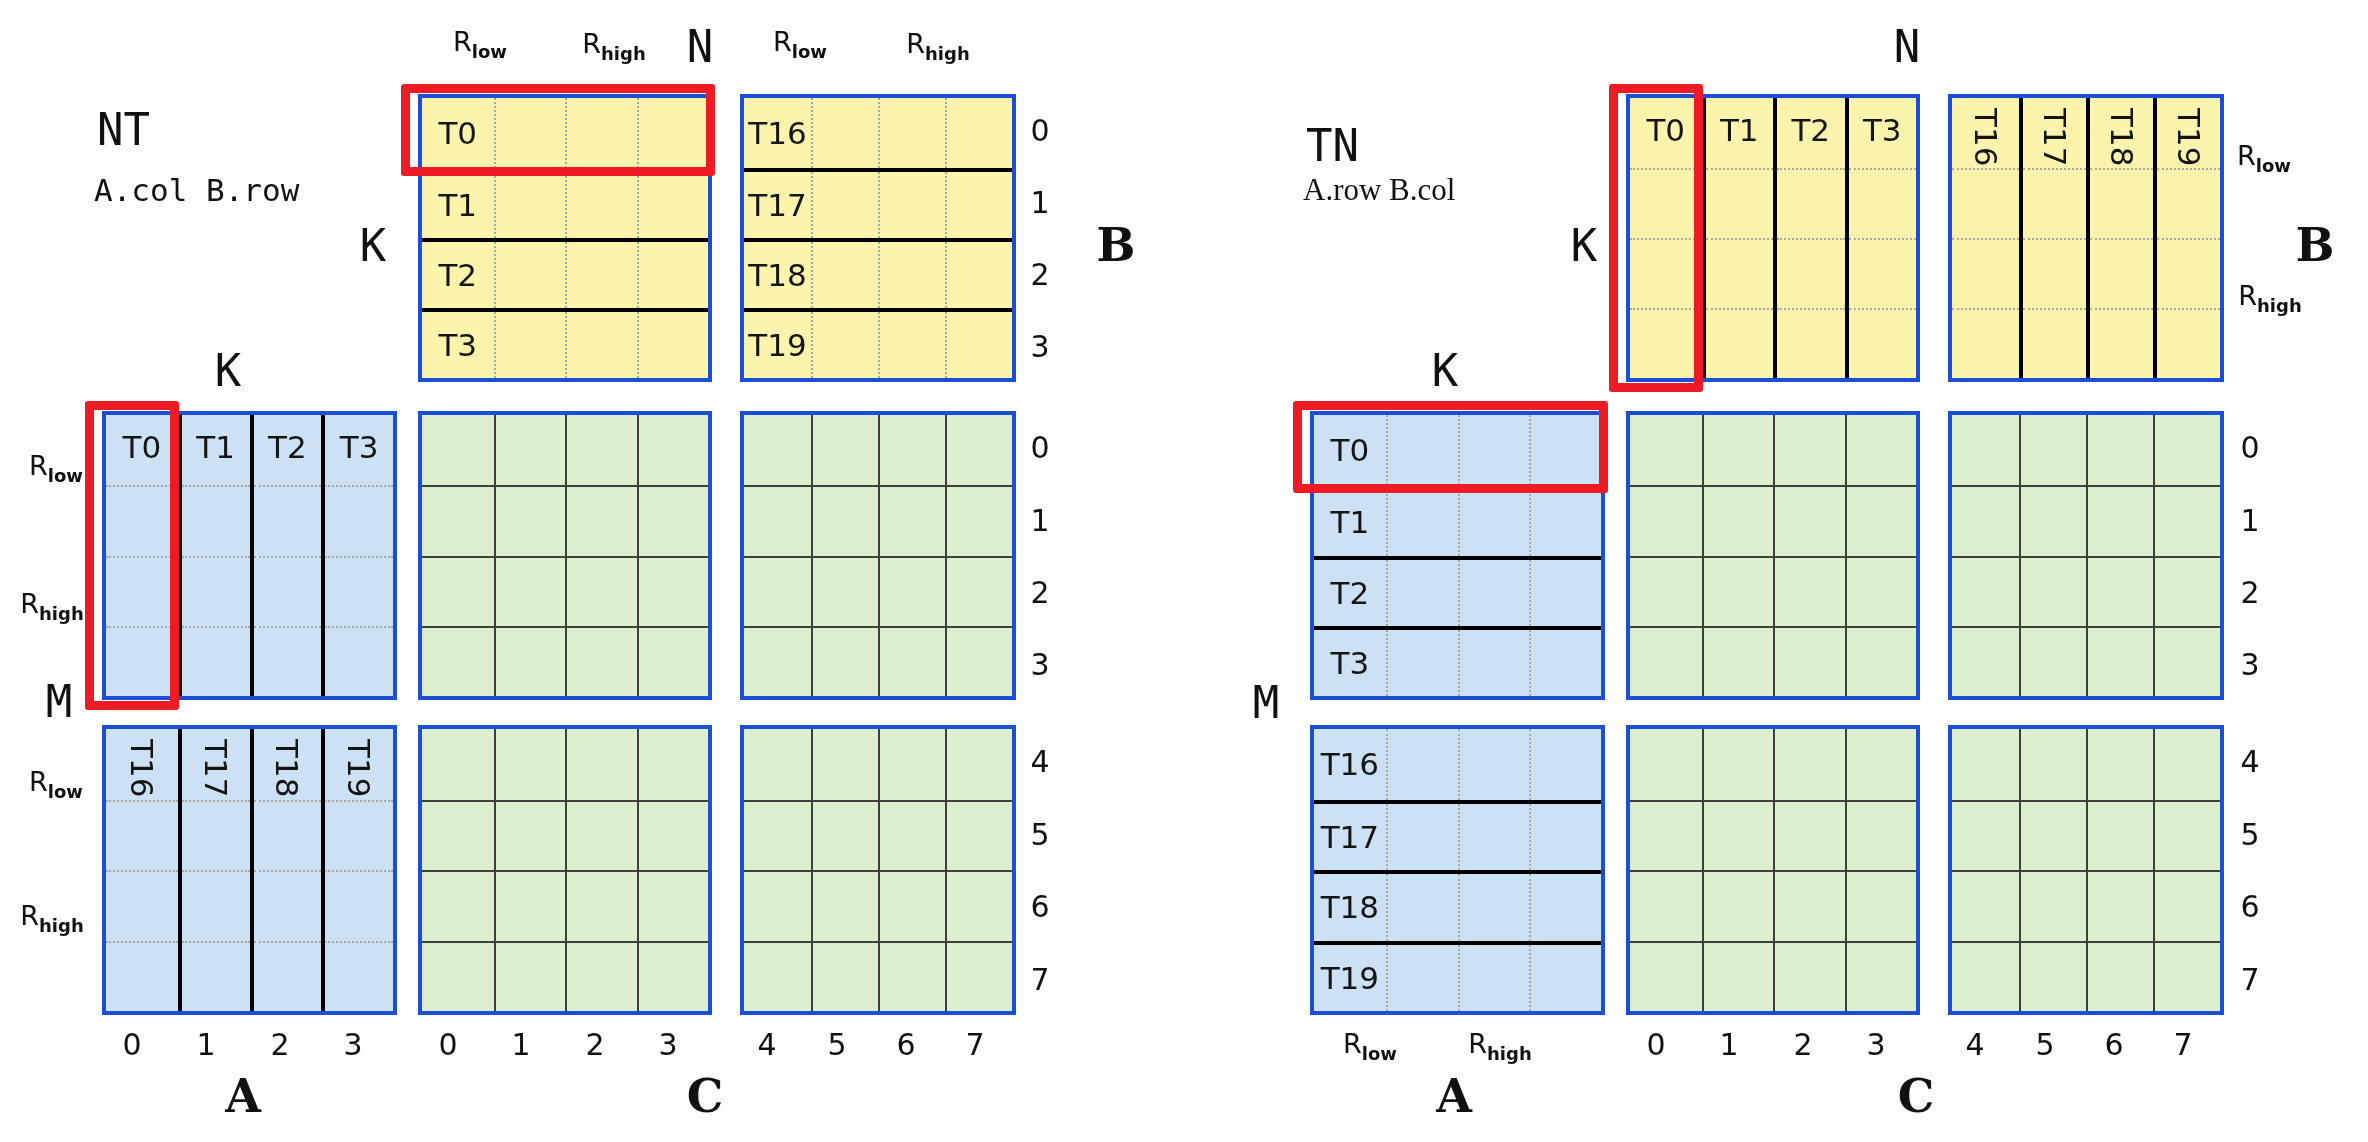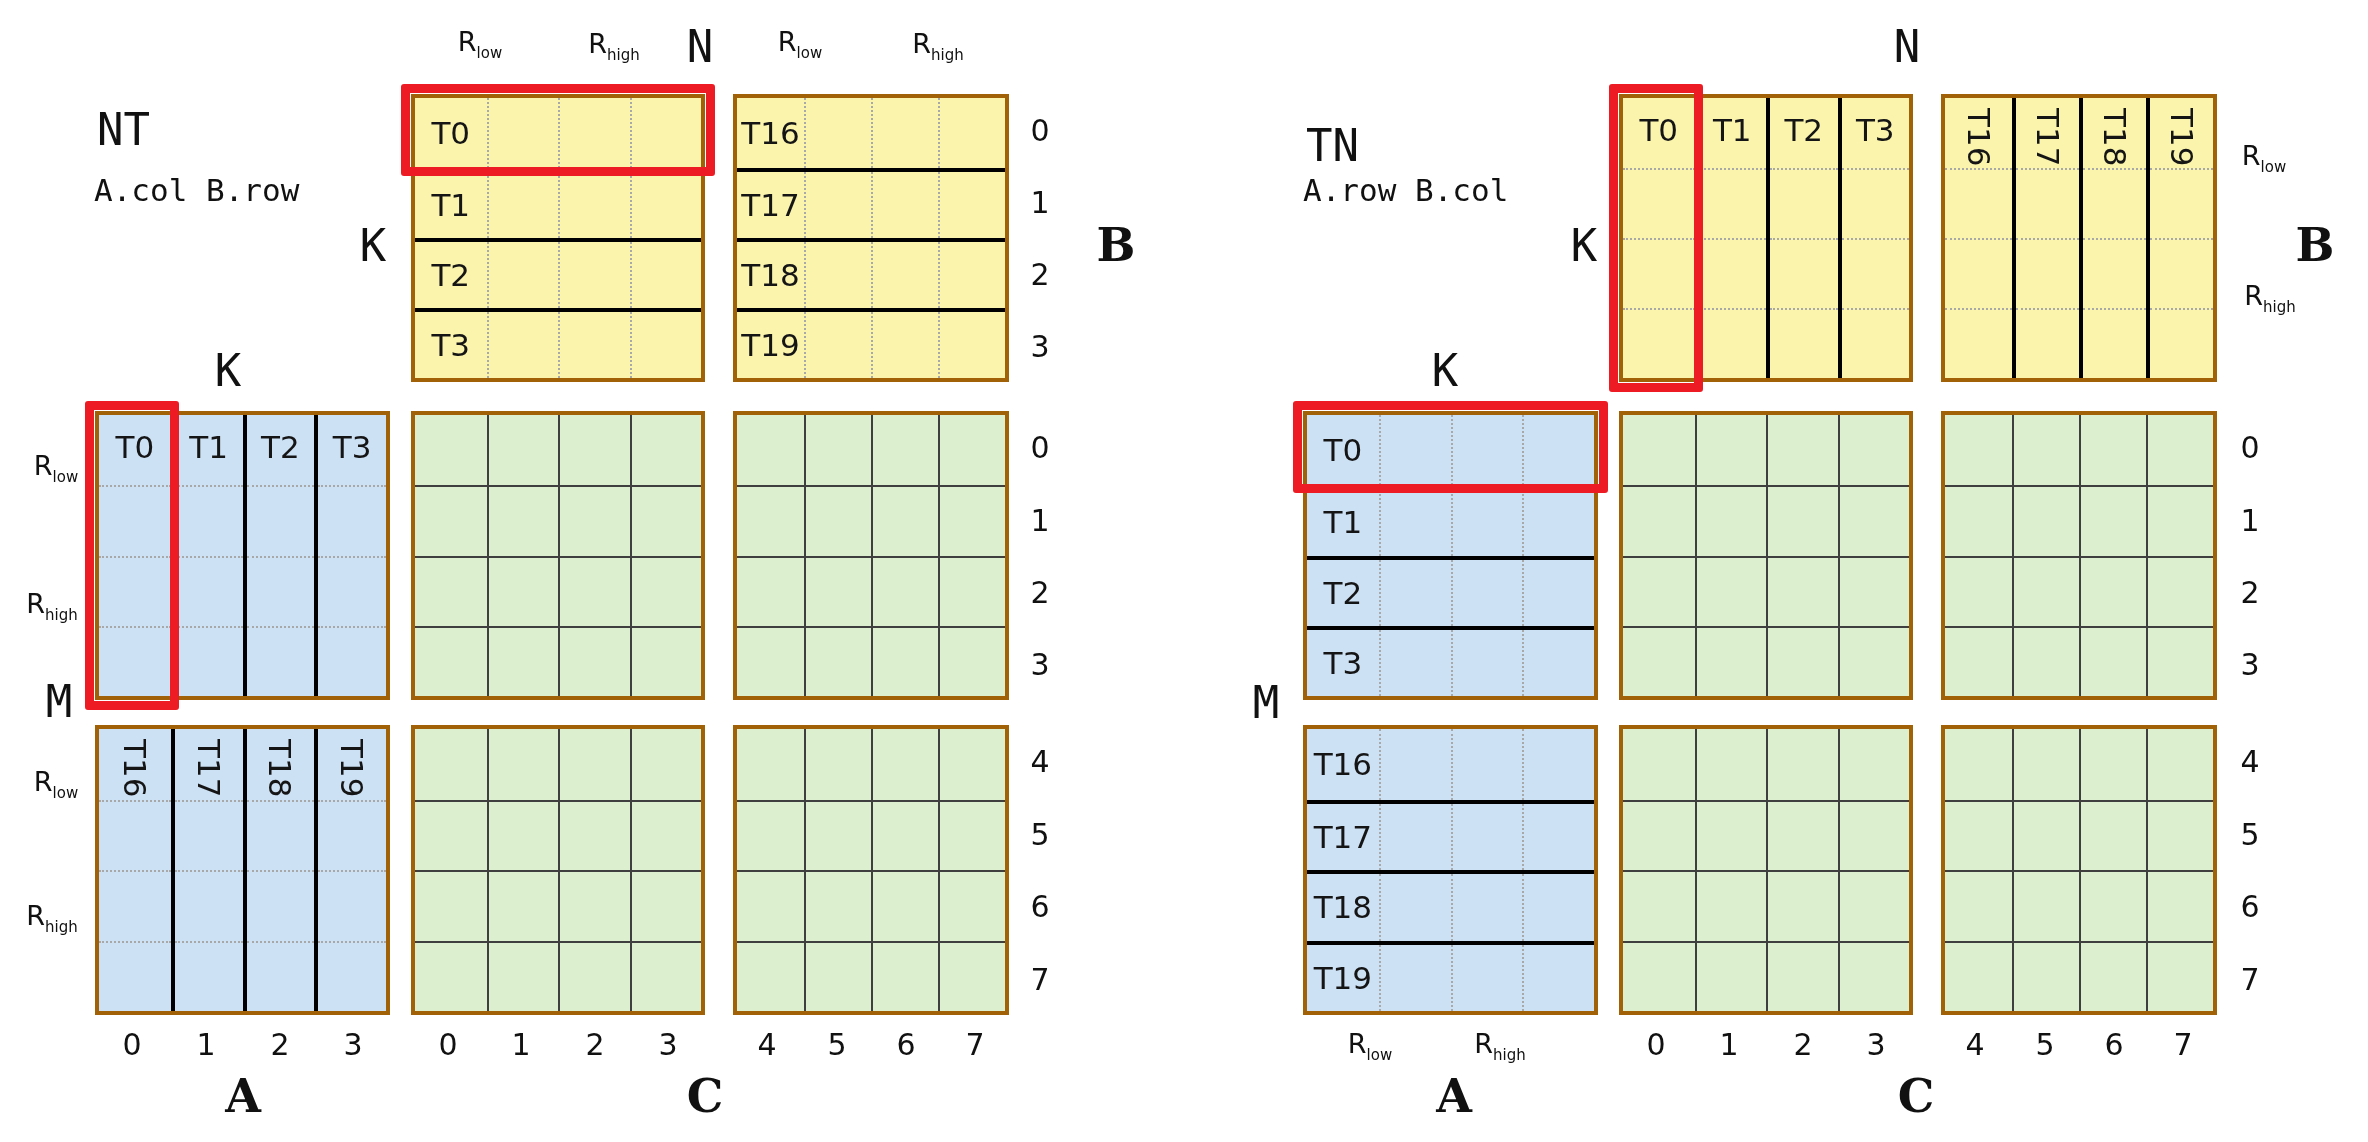--- a/index.html
+++ b/index.html
@@ -1,38 +1,38 @@
 <!DOCTYPE html>
 <html><head>
 <meta charset="utf-8">
 <style>
   html, body { margin:0; padding:0; background:#ffffff; }
   #figure {
     position:relative; width:2368px; height:1142px; background:#ffffff;
     font-family:"DejaVu Sans", sans-serif; color:#111; overflow:hidden;
   }
-  .block { position:absolute; border:4px solid #a16207; box-sizing:border-box; }
+  .block { position:absolute; border:4px solid #1d4ed8; box-sizing:border-box;margin-left:7px; }
   .strip { position:absolute; box-sizing:border-box; }
   .dot-v { position:absolute; top:0; bottom:0; width:0; border-left:2px dotted #a8a8a8; }
   .dot-h { position:absolute; left:0; right:0; height:0; border-top:2px dotted #a8a8a8; }
   .grid-v { position:absolute; top:0; bottom:0; width:0; border-left:2px solid #3f3f3f; }
   .grid-h { position:absolute; left:0; right:0; height:0; border-top:2px solid #3f3f3f; }
   .tile-label { position:absolute; font-size:31px; color:#151515; white-space:nowrap; }
   .trow { left:0; width:25%; top:50%; transform:translateY(-50%); text-align:center; }
   .tcol { top:14px; left:0; width:100%; text-align:center; }
   .tcol.rot { top:10px; left:50%; width:auto; transform:translateX(-50%); writing-mode:vertical-rl; text-align:left; }
   .hl { position:absolute; border:9px solid #ed1c24; box-sizing:border-box; border-radius:3px; z-index:6; }
   .lbl { position:absolute; white-space:nowrap; z-index:4; }
   .title    { font-family:"DejaVu Sans Mono", monospace; font-size:44px; }
   .subtitle { font-family:"DejaVu Sans Mono", monospace; font-size:31px; }
   .axis     { font-family:"DejaVu Sans Mono", monospace; font-size:44px; }
   .mat      { font-family:"DejaVu Serif", serif; font-weight:700; font-size:46px; }
   .idx      { font-size:30px; }
   .rng      { font-size:27px; }
-  .rng sub  { font-size:15px; }
+  .rng sub  { font-size:18px;font-weight:bold; }
 </style>
 </head>
 <body>
 
 <div id="figure" style="background: rgb(255, 255, 255);">
     <div class="block" style="left: 411px; top: 94px; width: 294px; height: 288px; background: rgb(251, 244, 173);">
       <div class="strip" style="left: 0px; top: 0%; width: 100%; height: 25%;">
         <div class="dot-v" style="left: 25%;"></div>
         <div class="dot-v" style="left: 50%;"></div>
         <div class="dot-v" style="left: 75%;"></div>
@@ -342,21 +342,21 @@
     </div>
     <div class="block" style="left: 1941px; top: 725px; width: 276px; height: 290px; background: rgb(220, 239, 207);">
       <div class="grid-v" style="left: 25%;"></div>
       <div class="grid-h" style="top: 25%;"></div>
       <div class="grid-v" style="left: 50%;"></div>
       <div class="grid-h" style="top: 50%;"></div>
       <div class="grid-v" style="left: 75%;"></div>
       <div class="grid-h" style="top: 75%;"></div>
     </div>
     <div class="lbl title" style="left: 1306px; top: 120px;">TN</div>
-    <div class="lbl subtitle" style="left: 1303px; top: 172px;">A.row B.col</div>
+    <div class="lbl subtitle" style="left: 1303px; top: 172px; font-family: Liberation Serif, serif;">A.row B.col</div>
     <div class="lbl axis" style="left: 1907px; top: 46px; transform: translate(-50%, -50%);">N</div>
     <div class="lbl axis" style="left: 1584px; top: 245px; transform: translate(-50%, -50%);">K</div>
     <div class="lbl axis" style="left: 1445px; top: 370px; transform: translate(-50%, -50%);">K</div>
     <div class="lbl axis" style="left: 1266px; top: 702px; transform: translate(-50%, -50%);">M</div>
     <div class="lbl mat" style="left: 2315px; top: 245px; transform: translate(-50%, -50%);">B</div>
     <div class="lbl mat" style="left: 1454px; top: 1096px; transform: translate(-50%, -50%);">A</div>
     <div class="lbl mat" style="left: 1916px; top: 1096px; transform: translate(-50%, -50%);">C</div>
     <div class="lbl rng" style="left: 2264px; top: 158px; transform: translate(-50%, -50%);"><span>R</span><sub>low</sub></div>
     <div class="lbl rng" style="left: 2270px; top: 298px; transform: translate(-50%, -50%);"><span>R</span><sub>high</sub></div>
     <div class="lbl rng" style="left: 1370px; top: 1046px; transform: translate(-50%, -50%);"><span>R</span><sub>low</sub></div>

